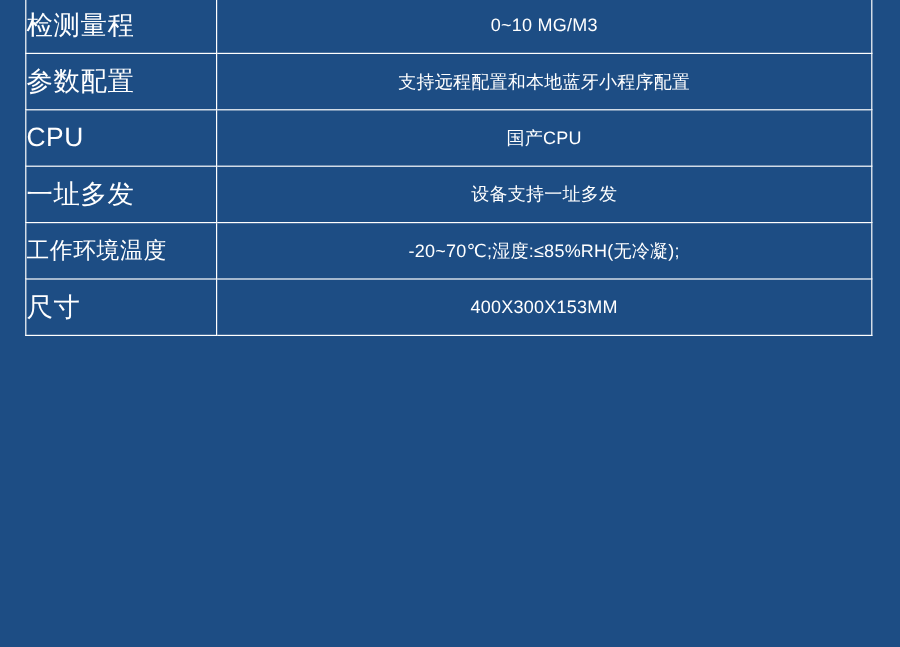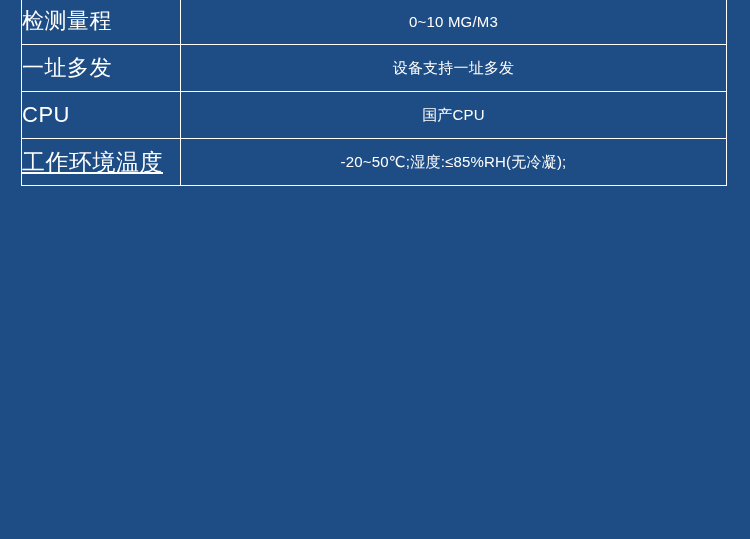--- a/index.html
+++ b/index.html
@@ -36,46 +36,53 @@
   td.label-cell {
     width: 158px;
     padding-left: 21px;
     font-size: 22px;
     font-weight: 400;
     letter-spacing: 0.5px;
     text-align: left;
     white-space: nowrap;
   }
   td.label-cell.small-label {
-    font-size: 23px;
-    text-decoration: underline;
+    font-size: 19px;
   }
   td.value-cell {
     text-align: center;
     font-size: 15px;
     font-weight: 400;
     letter-spacing: 0.2px;
     white-space: nowrap;
   }
 </style>
 </head>
 <body>
 
 <table id="spec-table">
   <tbody>
       <tr>
         <td class="label-cell">检测量程</td>
         <td class="value-cell">0~10 MG/M3</td>
       </tr>
       <tr>
-        <td class="label-cell">一址多发</td>
-        <td class="value-cell">设备支持一址多发</td>
+        <td class="label-cell">参数配置</td>
+        <td class="value-cell">支持远程配置和本地蓝牙小程序配置</td>
       </tr>
       <tr>
         <td class="label-cell">CPU</td>
         <td class="value-cell">国产CPU</td>
       </tr>
       <tr>
+        <td class="label-cell">一址多发</td>
+        <td class="value-cell">设备支持一址多发</td>
+      </tr>
+      <tr>
         <td class="label-cell small-label">工作环境温度</td>
-        <td class="value-cell">-20~50℃;湿度:≤85%RH(无冷凝);</td>
+        <td class="value-cell">-20~70℃;湿度:≤85%RH(无冷凝);</td>
+      </tr>
+      <tr>
+        <td class="label-cell">尺寸</td>
+        <td class="value-cell">400X300X153MM</td>
       </tr>
     </tbody>
 </table>
 
 </body></html>

